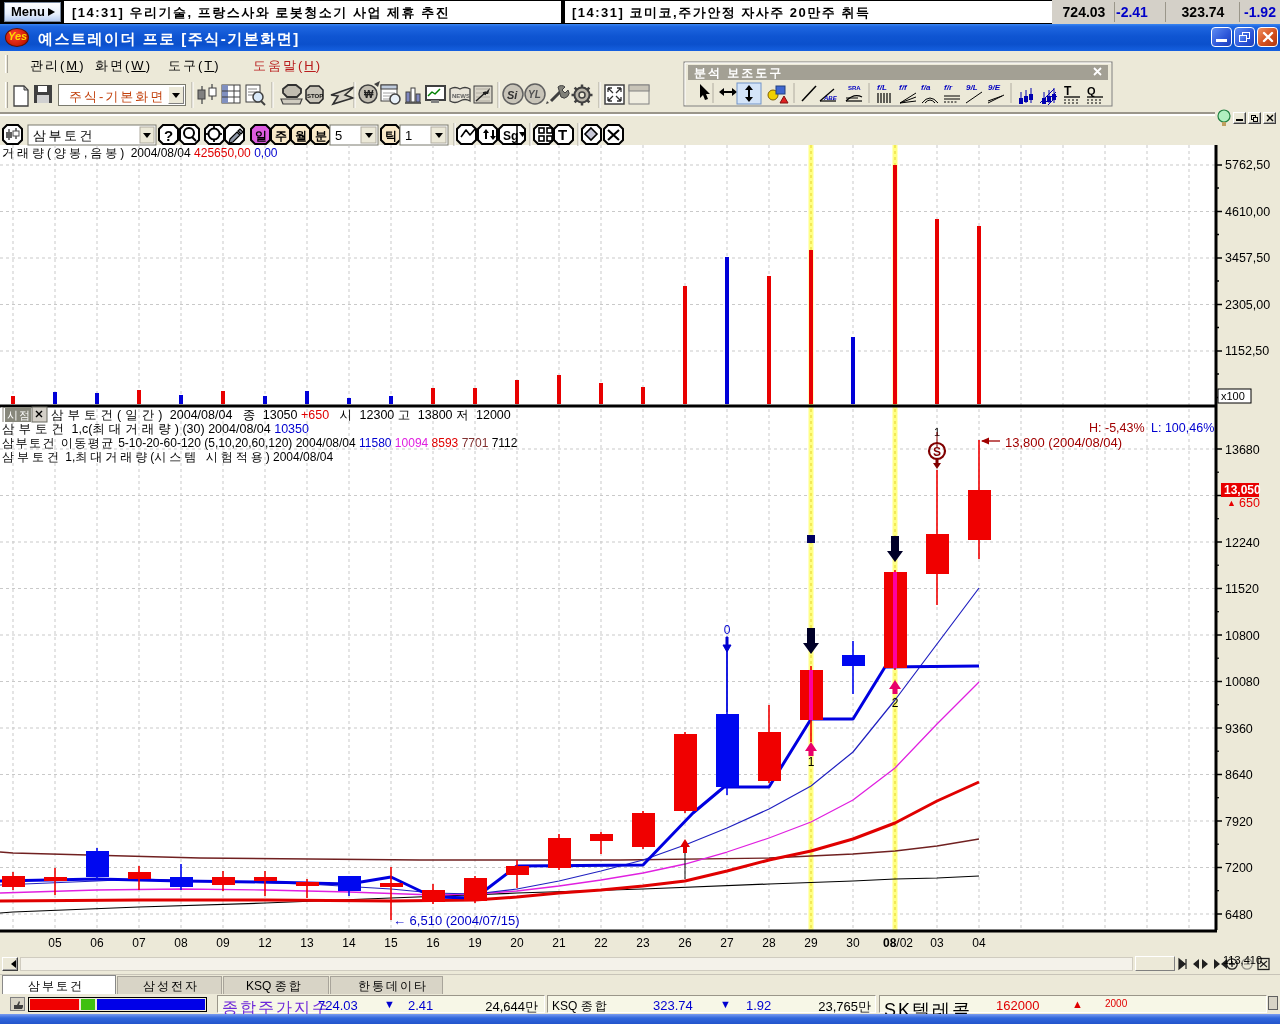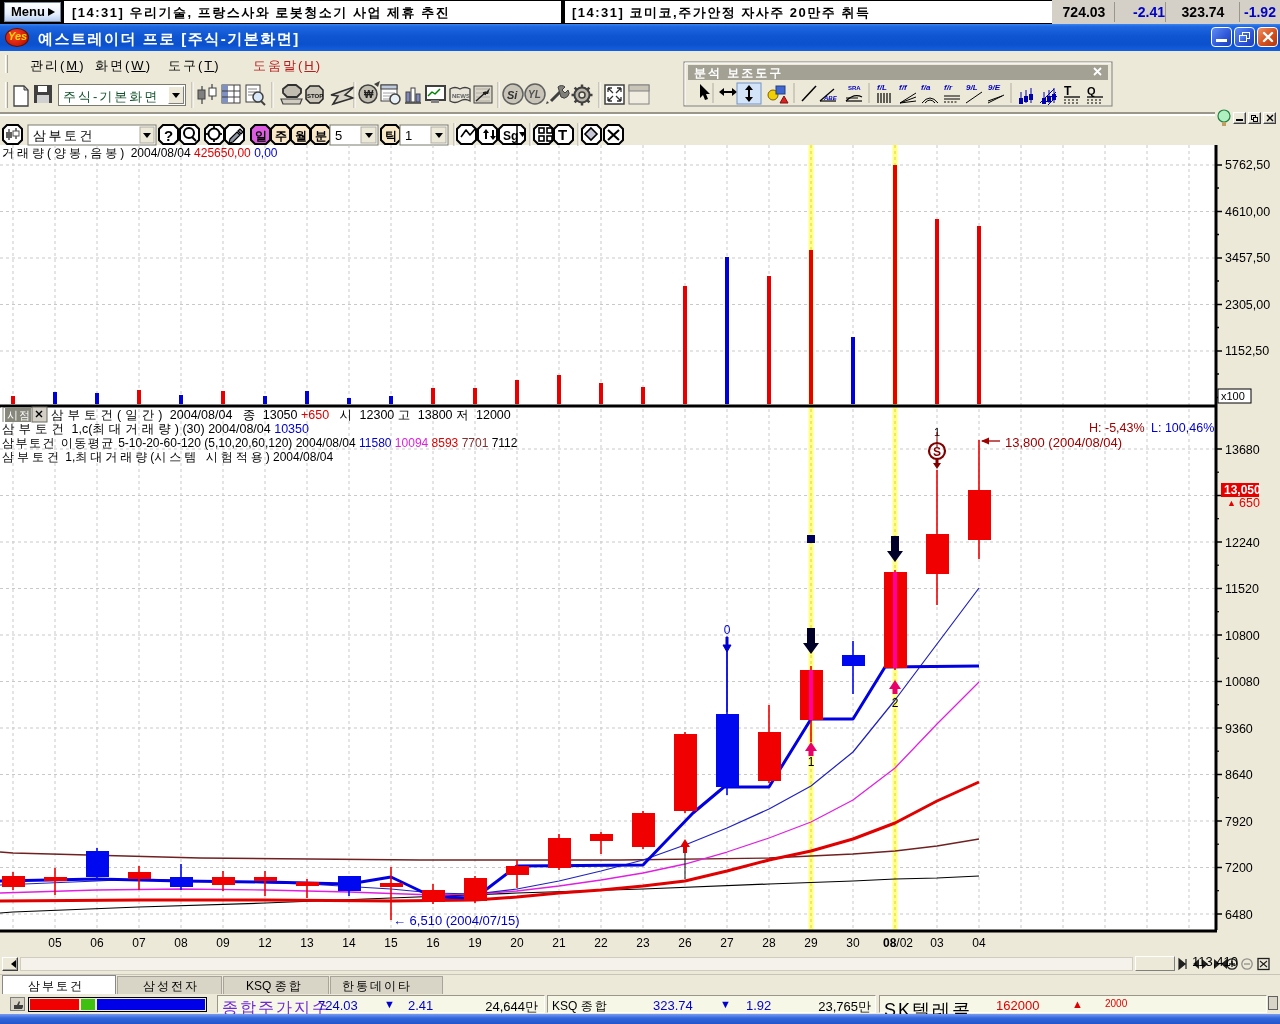--- a/index.html
+++ b/index.html
@@ -9,21 +9,21 @@
 
 <div class="abs" style="left:0;top:0;width:1280px;height:24px;background:#000"></div>
 <div class="abs" style="left:4px;top:2px;width:57px;height:20px;background:linear-gradient(#ffffff,#e8f0fc 60%,#b8cdf2);border:1px solid #7a8aa0;outline:1px solid #000;font-weight:bold;font-size:13px;color:#000;text-indent:6px;line-height:18px">Menu</div>
 <div class="abs" style="left:48px;top:8px;width:0;height:0;border:4px solid transparent;border-left:7px solid #000"></div>
 <div class="abs" style="left:64px;top:1px;width:497px;height:22px;background:#fff"></div>
 <div class="abs ko" style="left:72px;top:4px;font-size:13px;font-weight:bold;color:#000;letter-spacing:1.5px">[14:31] 우리기술, 프랑스사와 로봇청소기 사업 제휴 추진</div>
 <div class="abs" style="left:565px;top:1px;width:487px;height:22px;background:#fff"></div>
 <div class="abs ko" style="left:572px;top:4px;font-size:13px;font-weight:bold;color:#000;letter-spacing:1.5px">[14:31] 코미코,주가안정 자사주 20만주 취득</div>
 <div class="abs" style="left:1052px;top:0;width:228px;height:24px;background:#d4d0c8"></div>
 <div class="abs" style="left:1054px;top:4px;width:60px;font-size:14px;font-weight:bold;color:#000;text-align:center">724.03</div>
-<div class="abs" style="left:1116px;top:4px;width:49px;font-size:14px;font-weight:bold;color:#0000c8;text-align:right">-2.41</div>
+<div class="abs" style="left:1116px;top:4px;width:49px;font-size:14px;font-weight:bold;color:#0000c8;text-align:left">-2.41</div>
 <div class="abs" style="left:1167px;top:4px;width:72px;font-size:14px;font-weight:bold;color:#000;text-align:center">323.74</div>
 <div class="abs" style="left:1240px;top:4px;width:40px;font-size:14px;font-weight:bold;color:#0000c8;text-align:center">-1.92</div>
 <div class="abs" style="left:1114px;top:2px;width:1px;height:20px;background:#9a968a"></div>
 <div class="abs" style="left:1165px;top:2px;width:1px;height:20px;background:#9a968a"></div>
 <div class="abs" style="left:1239px;top:2px;width:1px;height:20px;background:#9a968a"></div>
 
 <div class="abs" style="left:0;top:24px;width:1280px;height:27px;background:linear-gradient(180deg,#3a86f2 0%,#1e66e0 10%,#0f55d2 45%,#0b50cc 75%,#1560e0 100%)"></div>
 <div class="abs" style="left:5px;top:28px;width:24px;height:19px;border-radius:50%;background:radial-gradient(circle at 40% 35%,#ff4030,#c81800 70%,#901000);border:1px solid #601000"></div>
 <div class="abs" style="left:8px;top:30px;font-size:11px;font-weight:bold;font-style:italic;color:#ffd800">Yes</div>
 <div class="abs ko" style="left:38px;top:30px;font-size:15px;font-weight:bold;color:#fff;letter-spacing:1.5px">예스트레이더 프로  [주식-기본화면]</div>
@@ -41,21 +41,21 @@
 <div class="abs" style="left:0;top:51px;width:1280px;height:26px;background:#ece9d8"></div>
 <div class="abs" style="left:5px;top:55px;width:3px;height:18px;border-left:1px solid #fff;border-right:1px solid #a8a49a"></div>
 <div class="abs ko" style="left:30px;top:57px;font-size:13px;color:#000">관리(<u>M</u>)</div>
 <div class="abs ko" style="left:95px;top:57px;font-size:13px;color:#000">화면(<u>W</u>)</div>
 <div class="abs ko" style="left:168px;top:57px;font-size:13px;color:#000">도구(<u>T</u>)</div>
 <div class="abs ko" style="left:253px;top:57px;font-size:13px;color:#b91c1c">도움말(<u>H</u>)</div>
 
 <div class="abs" style="left:0;top:77px;width:1280px;height:35px;background:#ece9d8"></div>
 <div class="abs" style="left:5px;top:82px;width:3px;height:26px;border-left:1px solid #fff;border-right:1px solid #a8a49a"></div>
 <div class="abs" style="left:58px;top:84px;width:128px;height:22px;background:#fff;border:1px solid #7a7a6e"></div>
-<div class="abs ko" style="left:63px;top:88px;font-size:13px;color:#14532d">주식-기본화면</div>
+<div class="abs ko" style="left:69px;top:88px;font-size:13px;color:#c2410c">주식-기본화면</div>
 <div class="abs" style="left:168px;top:86px;width:16px;height:18px;background:#ece9d8;border:1px solid #fff;border-right-color:#808080;border-bottom-color:#808080"></div>
 <div class="abs" style="left:172px;top:93px;width:0;height:0;border:4px solid transparent;border-top:5px solid #000"></div>
 
 <div class="abs" style="left:0;top:112px;width:1215px;height:4px;background:#fff;border-top:2px solid #9a968a"></div>
 <div class="abs" style="left:0;top:117px;width:1280px;height:28px;background:#ece9d8"></div>
 
 <div class="abs" style="left:1233px;top:112px;width:13px;height:12px;background:#ece9d8;border:1px solid #fff;border-right-color:#404040;border-bottom-color:#404040;box-shadow:inset -1px -1px 0 #a0a0a0"></div>
 <div class="abs" style="left:1236px;top:119px;width:7px;height:2px;background:#000"></div>
 <div class="abs" style="left:1248px;top:112px;width:13px;height:12px;background:#ece9d8;border:1px solid #fff;border-right-color:#404040;border-bottom-color:#404040;box-shadow:inset -1px -1px 0 #a0a0a0"></div>
 <div class="abs" style="left:1251px;top:115px;width:5px;height:5px;border:1px solid #000"></div>
@@ -566,21 +566,21 @@
 </svg>
 
 <div class="abs" style="left:0;top:974px;width:1280px;height:20px;background:#ece9d8;border-top:1px solid #c8c4b8"></div>
 <div class="abs" style="left:2px;top:975px;width:114px;height:19px;background:#fff;border:1px solid #888;border-bottom:none"></div>
 <div class="abs ko" style="left:28px;top:978px;font-size:12px;color:#000">삼부토건</div>
 <div class="abs" style="left:117px;top:976px;width:105px;height:18px;background:#d8d4c6;border:1px solid #a8a49a;border-bottom:none"></div>
 <div class="abs ko" style="left:143px;top:978px;font-size:12px;color:#000">삼성전자</div>
 <div class="abs" style="left:223px;top:976px;width:106px;height:18px;background:#d8d4c6;border:1px solid #a8a49a;border-bottom:none"></div>
 <div class="abs" style="left:246px;top:978px;font-size:12px;color:#000">KSQ <span class="ko">종합</span></div>
 <div class="abs" style="left:330px;top:976px;width:113px;height:18px;background:#d8d4c6;border:1px solid #a8a49a;border-bottom:none"></div>
-<div class="abs ko" style="left:342px;top:978px;font-size:12px;color:#000">한통데이타</div>
+<div class="abs ko" style="left:358px;top:978px;font-size:12px;color:#000">한통데이타</div>
 
 <div class="abs" style="left:0;top:994px;width:1280px;height:20px;background:#ece9d8"></div>
 <div class="abs" style="left:10px;top:997px;width:15px;height:14px;border:1px solid #808080;background:#d8d4c6"></div>
 <svg class="abs" style="left:12px;top:999px" width="12" height="11">
     <path d="M2 6 h3 v4 h-3 z M5 6 l2-4 1 1 -1 3 h4 v2 l-1 2 h-5 z" fill="#404040"></path>
   </svg>
 <div class="abs" style="left:28px;top:997px;width:179px;height:15px;border:1px solid #000;background:#ece9d8"></div>
 <div class="abs" style="left:30px;top:999px;width:49px;height:11px;background:#f00000"></div>
 <div class="abs" style="left:81px;top:999px;width:14px;height:11px;background:#40c010"></div>
 <div class="abs" style="left:97px;top:999px;width:108px;height:11px;background:#0000e8"></div>
@@ -594,16 +594,16 @@
 <div class="abs" style="left:552px;top:998px;font-size:12px;color:#000">KSQ <span class="ko">종합</span></div>
 <div class="abs" style="left:653px;top:998px;font-size:13px;color:#0000d0">323.74</div>
 <div class="abs" style="left:720px;top:998px;font-size:11px;color:#0000d0">▼</div>
 <div class="abs" style="left:746px;top:998px;font-size:13px;color:#0000d0">1.92</div>
 <div class="abs" style="left:800px;top:998px;width:73px;font-size:13px;color:#000;text-align:right">23,765<span class="ko">만</span></div>
 <div class="abs" style="left:879px;top:995px;width:388px;height:18px;background:#f7f7e7;border:1px solid #9a968a;border-bottom-color:#fff;border-right-color:#fff"></div>
 <div class="abs ko" style="left:884px;top:998px;font-size:18px;color:#000">SK텔레콤</div>
 <div class="abs" style="left:996px;top:998px;font-size:13px;color:#e00000">162000</div>
 <div class="abs" style="left:1072px;top:998px;font-size:11px;color:#e00000">▲</div>
 <div class="abs" style="left:1105px;top:998px;font-size:10px;color:#e00000">2000</div>
-<div class="abs" style="left:1192px;top:954px;width:70px;font-size:13px;color:#000;text-align:left">113,410</div>
+<div class="abs" style="left:1192px;top:954px;width:70px;font-size:11px;color:#000;text-align:right">113,410</div>
 <div class="abs" style="left:1268px;top:996px;width:10px;height:14px;border:1px solid #606060;background:#d8d4c6"></div>
 
 <div class="abs" style="left:0;top:1014px;width:1280px;height:10px;background:linear-gradient(180deg,#7a9cf0,#3268dc 40%,#2254cc)"></div>
 
 </body></html>

